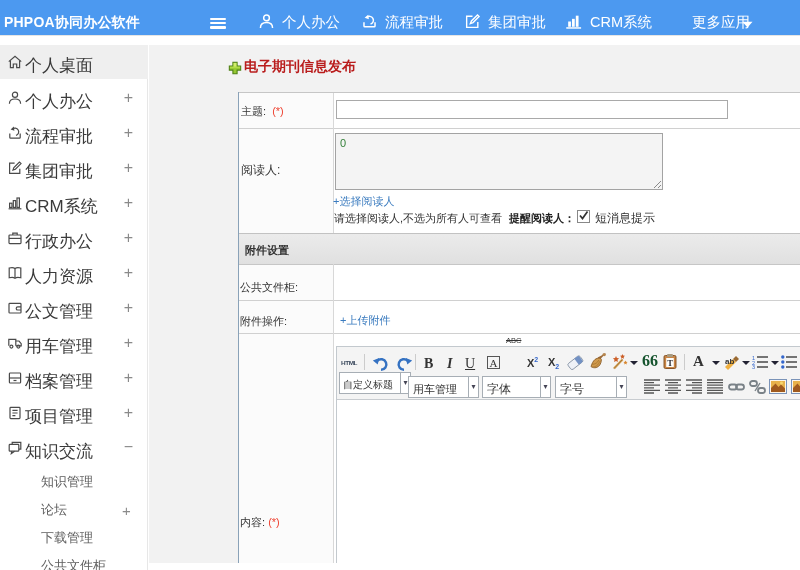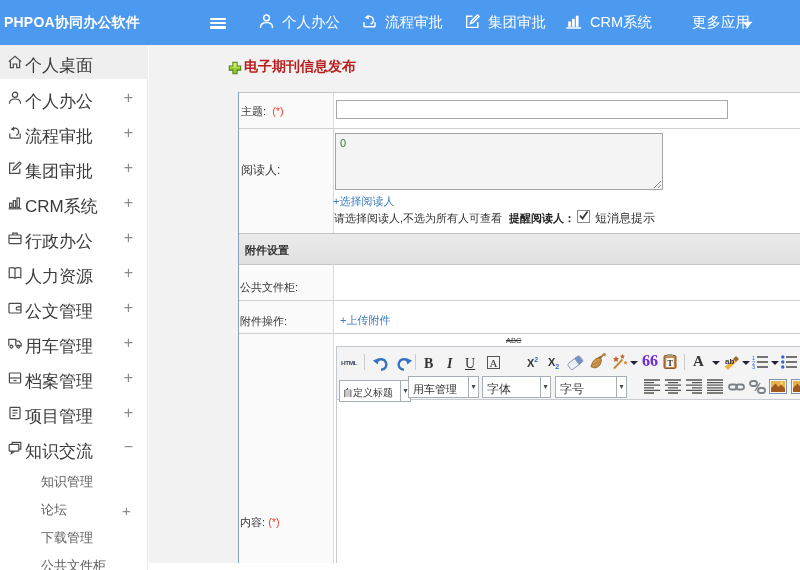--- a/index.html
+++ b/index.html
@@ -1,21 +1,21 @@
 <!DOCTYPE html>
 <html><head>
 <meta charset="utf-8">
 <style>
 * { margin:0; padding:0; box-sizing:border-box; }
 html,body { width:800px; height:570px; overflow:hidden; }
 body { font-family:"Liberation Sans", sans-serif; font-size:12px; position:relative; background:#fff; }
 .abs { position:absolute; }
 
 
-#topbar { position:absolute; left:0; top:0; width:800px; height:45px; background:#4c99f0; color:#fff; box-shadow:0 1px 0 rgba(0,0,0,0.10); }
+#topbar { position:absolute; left:0; top:0; width:800px; height:35px; background:#4c99f0; color:#fff; box-shadow:0 1px 0 rgba(0,0,0,0.10); }
 #logo { position:absolute; left:4px; top:14px; font-size:14px; color:#fff; font-weight:bold; letter-spacing:0.2px; }
 #burger { position:absolute; left:210px; top:17.5px; width:15.5px; height:12px; }
 #burger div { height:2.6px; background:#fff; border-radius:1px; margin-bottom:1.8px; }
 .navitem { position:absolute; top:0; height:45px; line-height:45px; font-size:14.5px; color:#fff; white-space:nowrap; }
 .navitem svg { vertical-align:-3px; margin-right:7px; }
 
 
 #sidebar { position:absolute; left:0; top:45px; width:148px; height:525px; background:#fff; border-right:1px solid #e7e7e7; }
 .mitem { position:absolute; left:0; width:148px; height:34px; }
 .mitem .ic { position:absolute; left:7px; top:50%; margin-top:-8px; }
@@ -287,21 +287,21 @@
       <path d="M3.4 14.8 C6.6 15.2 9.6 13 10.6 9.4 M2.8 12.2 C5.8 12.6 8.6 11 9.8 8" fill="none" stroke="#a8762e" stroke-width="0.8"></path>
     </svg>
   <svg class="abs" style="left:611px; top:353px;" width="18" height="17" viewBox="0 0 18 17">
       <path d="M3 15.5 L11.5 6.5" stroke="#d8a558" stroke-width="2.4"></path>
       <path d="M3 15.5 L11.5 6.5" stroke="#8a5c28" stroke-width="0.7"></path>
       <path d="M5 3 l0.9 2 2.2 0.3 -1.6 1.5 0.4 2.2 -1.9-1.1 -1.9 1.1 0.4-2.2 -1.6-1.5 2.2-0.3 Z" fill="#cc5f28"></path>
       <path d="M11.5 1 l0.7 1.6 1.8 0.2 -1.3 1.2 0.3 1.8 -1.5-0.9 -1.5 0.9 0.3-1.8 -1.3-1.2 1.8-0.2 Z" fill="#cc5f28"></path>
       <path d="M14.5 7.5 l0.6 1.3 1.5 0.2 -1.1 1 0.3 1.5 -1.3-0.8 -1.3 0.8 0.3-1.5 -1.1-1 1.5-0.2 Z" fill="#d8862e"></path>
     </svg>
   <div class="abs car" style="left:630px;"></div>
-  <div class="abs tbt" style="left:642px; top:352px; font-family:'Liberation Serif',serif; font-size:16px; font-weight:bold; color:#6d28d9;">66</div>
+  <div class="abs tbt" style="left:642px; top:352px; font-family:'Liberation Serif',serif; font-size:16px; font-weight:bold; color:#14532d;">66</div>
   <svg class="abs" style="left:662px; top:353px;" width="16" height="17" viewBox="0 0 16 17">
       <rect x="2" y="2.5" width="12" height="13" rx="1.4" fill="#c98545" stroke="#7a4a1e" stroke-width="0.9"></rect>
       <rect x="4.2" y="5" width="7.6" height="9" fill="#fdfdfb"></rect>
       <rect x="5" y="1" width="6" height="3" rx="1" fill="#a89a80"></rect>
       <text x="8" y="12.6" font-size="8.5" font-weight="bold" fill="#2a2a33" text-anchor="middle" font-family="Liberation Serif">T</text>
     </svg>
   <div class="abs sep" style="left:684px;"></div>
   <div class="abs tbt" style="left:693px; top:353px; font-family:'Liberation Serif',serif; font-size:15px; font-weight:bold;">A</div>
   <div class="abs car" style="left:712px;"></div>
   <svg class="abs" style="left:723px; top:354px;" width="18" height="16" viewBox="0 0 18 16">
@@ -325,21 +325,21 @@
       <g fill="none" stroke="#4a4a4a" stroke-width="1.7">
         <path d="M5 2 H16 M5 7 H16 M5 12 H16"></path>
       </g>
       <g fill="#3366cc">
         <circle cx="1.8" cy="2" r="1.7"></circle>
         <circle cx="1.8" cy="7" r="1.7"></circle>
         <circle cx="1.8" cy="12" r="1.7"></circle>
       </g>
     </svg>
 
-  <div class="abs ksel" style="left:339px; top:380px; width:72px;">
+  <div class="abs ksel" style="left:339px; top:372px; width:72px;">
       <span style="left:3px; font-size:10px;">自定义标题</span>
       <i>▾</i>
     </div>
   <div class="abs ksel" style="left:408px; top:376px; width:71px;">
       <span style="font-size:11px;">用车管理</span>
       <i>▾</i>
     </div>
   <div class="abs ksel" style="left:482px; top:376px; width:69px;">
       <span style="font-size:12px; top:4px;">字体</span>
       <i>▾</i>

